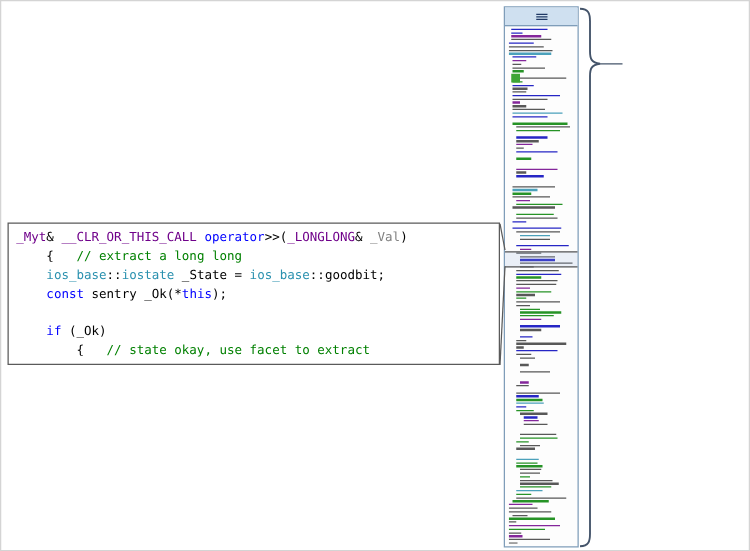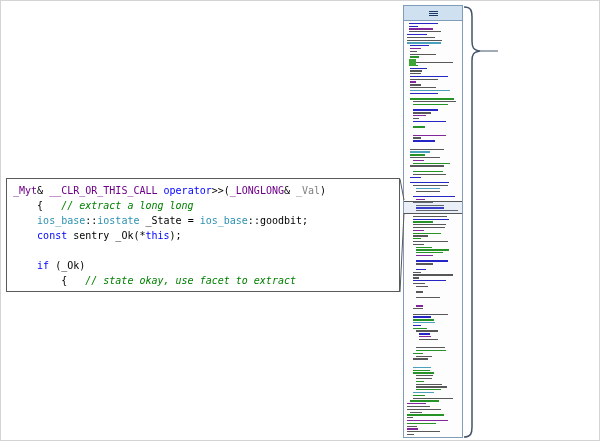--- a/index.html
+++ b/index.html
@@ -26,21 +26,21 @@
   .code-box pre{
     margin:0;
     padding:4px 6px;
     font-family:"DejaVu Sans Mono", monospace;
     font-size:10px;
     line-height:15px;
     white-space:pre;
     color:var(--plain,#000);
   }
   .tok-keyword{color:var(--keyword,#0000ff);}
-  .tok-comment{color:var(--comment,#008000);font-style:italic;}
+  .tok-comment{color:var(--comment,#008000);}
   .tok-macro{color:var(--macro,#6f008a);}
   .tok-type{color:var(--type,#2b91af);}
   .tok-param{color:var(--param,#808080);}
   .tok-plain{color:var(--plain,#000000);}
 
   
   .minimap{
     position:absolute;
     left:402px;top:4px;
     width:60px;height:433px;

